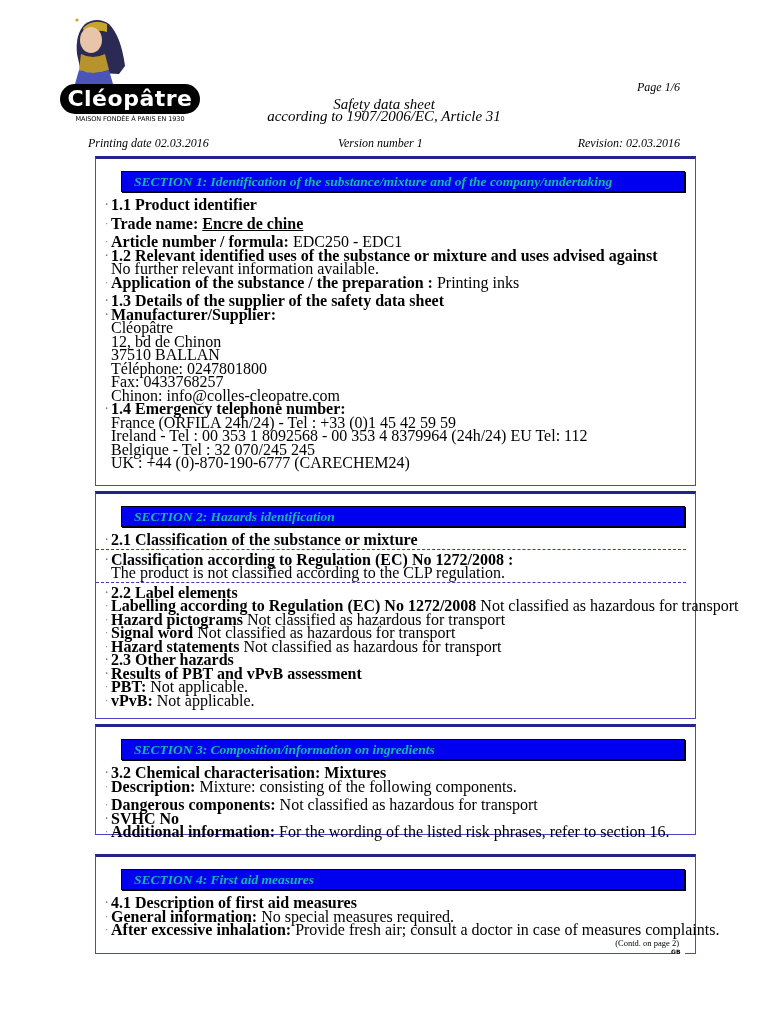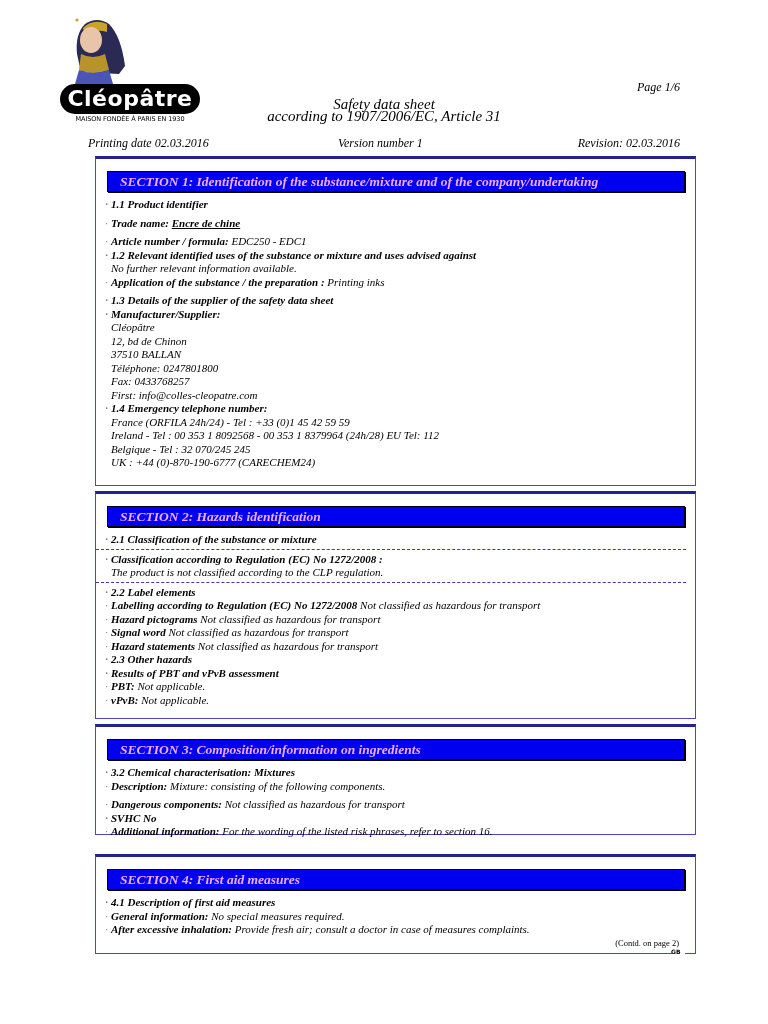--- a/index.html
+++ b/index.html
@@ -25,24 +25,24 @@
   .box.b2 { top:491px; height:228px; }
   .box.b3 { top:724px; height:111px; }
   .box.b4 { top:854px; height:100px; border-bottom:none; }
   .b4-bottom { position:absolute; left:95px; top:953px; width:601px; height:0; }
   .b4-bottom .line-l { position:absolute; left:0; top:0; width:577px; border-top:1px solid #4848c8; }
   .b4-bottom .gb { position:absolute; left:576px; top:-5px; font-family:"DejaVu Sans",sans-serif;
                    font-size:6px; font-weight:bold; }
   .b4-bottom .line-r { position:absolute; left:590px; top:0; width:11px; border-top:1px solid #4848c8; }
   .box.b4::after { content:""; position:absolute; right:-1px; bottom:-1px; height:0; }
 
-  .sec-head { margin:12px 10px 0 11px; height:19px; background:#0000f0; color:#f0abfc;
+  .sec-head { margin:12px 10px 0 25px; height:19px; background:#0000f0; color:#14b8a6;
               font-style:italic; font-weight:bold; font-size:13.5px; line-height:19px;
               padding-left:12px; box-shadow:1px 1px 0 #000; border:1px solid #000010; }
-  .content { padding:6px 0 0 11px; font-size:11px; line-height:13.5px; font-style:italic; }
+  .content { padding:6px 0 0 11px; font-size:16px; line-height:13.5px; }
   .row { white-space:nowrap; position:relative; padding-left:4px; }
   .row.dot::before { content:"·"; position:absolute; left:-2px; top:0; color:#777; font-style:normal; font-size:10px; }
   .b { font-weight:bold; }
   .u { text-decoration:underline; }
   .gap { height:5px; }
   .dash { border-top:1px dashed #3a3ab8; margin:2px 9px 3px -11px; }
   .contd { position:absolute; right:16px; bottom:6px; font-style:normal; font-size:8.5px; }
 </style>
 </head>
 <body>
@@ -79,24 +79,24 @@
     <div class="row">No further relevant information available.</div>
     <div class="row dot"><span class="b">Application of the substance / the preparation :</span> <span>Printing inks</span></div>
     <div class="gap"></div>
     <div class="row dot b">1.3 Details of the supplier of the safety data sheet</div>
     <div class="row dot b">Manufacturer/Supplier:</div>
     <div class="row">Cléopâtre</div>
     <div class="row">12, bd de Chinon</div>
     <div class="row">37510 BALLAN</div>
     <div class="row">Téléphone: 0247801800</div>
     <div class="row">Fax: 0433768257</div>
-    <div class="row">First: info@colles-cleopatre.com</div>
+    <div class="row">Chinon: info@colles-cleopatre.com</div>
     <div class="row dot b">1.4 Emergency telephone number:</div>
     <div class="row">France (ORFILA 24h/24) - Tel : +33 (0)1 45 42 59 59</div>
-    <div class="row">Ireland - Tel : 00 353 1 8092568 - 00 353 1 8379964 (24h/28) EU Tel: 112</div>
+    <div class="row">Ireland - Tel : 00 353 1 8092568 - 00 353 4 8379964 (24h/24) EU Tel: 112</div>
     <div class="row">Belgique - Tel : 32 070/245 245</div>
     <div class="row">UK : +44 (0)-870-190-6777 (CARECHEM24)</div>
   </div>
 </div>
 
 <div class="box b2">
   <div class="sec-head">SECTION 2: Hazards identification</div>
   <div class="content">
     <div class="row dot b">2.1 Classification of the substance or mixture</div>
     <div class="dash"></div>

